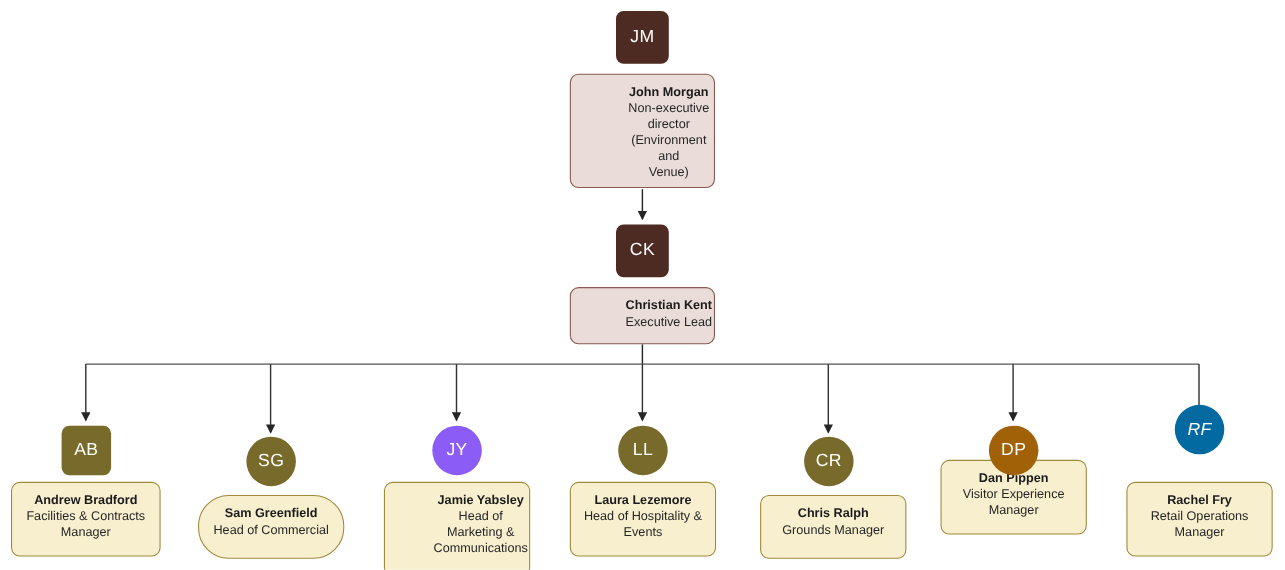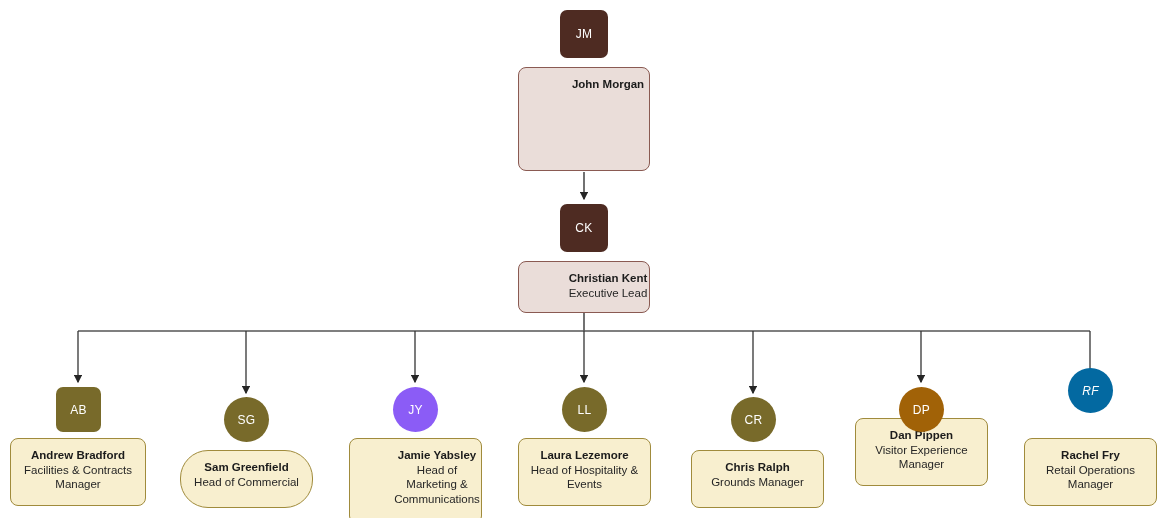--- a/index.html
+++ b/index.html
@@ -34,21 +34,21 @@
     position: absolute;
   }
 
   
   .badge {
     position: absolute;
     display: flex;
     align-items: center;
     justify-content: center;
     color: #ffffff;
-    font-size: 12px;
+    font-size: 16px;
     letter-spacing: .3px;
     z-index: 3;
   }
   .badge.square {
     border-radius: 7px;
   }
   .badge.circle {
     border-radius: 50%;
   }
 
@@ -118,20 +118,24 @@
     <line x1="921" y1="331" x2="921" y2="382" stroke="#333333" stroke-width="1.3" marker-end="url(#arrow)"></line>
     <line x1="1090" y1="331" x2="1090" y2="382" stroke="#333333" stroke-width="1.3" marker-end="url(#arrow)"></line>
   </svg>
 
   <div class="node exec">
     <div class="badge square" style="left:560px; top:10px; width:48px; height:48px; background:#4E2B22;">
       <span>JM</span>
     </div>
     <div class="card" style="left:518px; top:67px; width:132px; height:104px;">
       <span class="nm">John Morgan</span>
+      <span class="rl">Non-executive
+director
+(Environment and
+Venue)</span>
     </div>
   </div>
 
   <div class="node exec">
     <div class="badge square" style="left:560px; top:204px; width:48px; height:48px; background:#4E2B22;">
       <span>CK</span>
     </div>
     <div class="card" style="left:518px; top:261px; width:132px; height:52px;">
       <span class="nm">Christian Kent</span>
       <span class="rl">Executive Lead</span>

